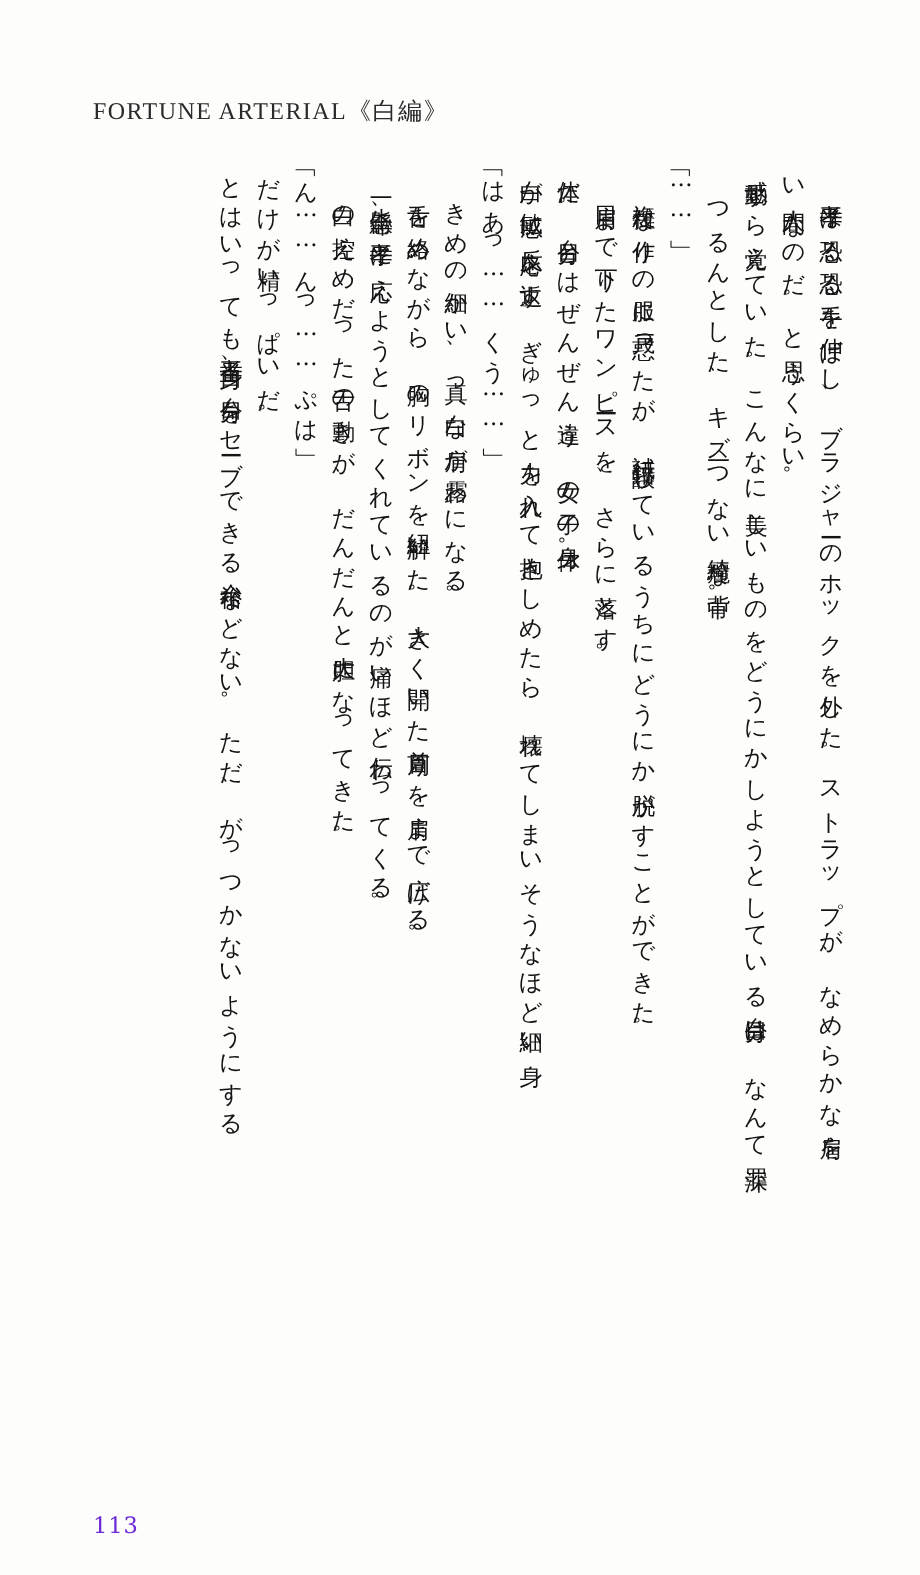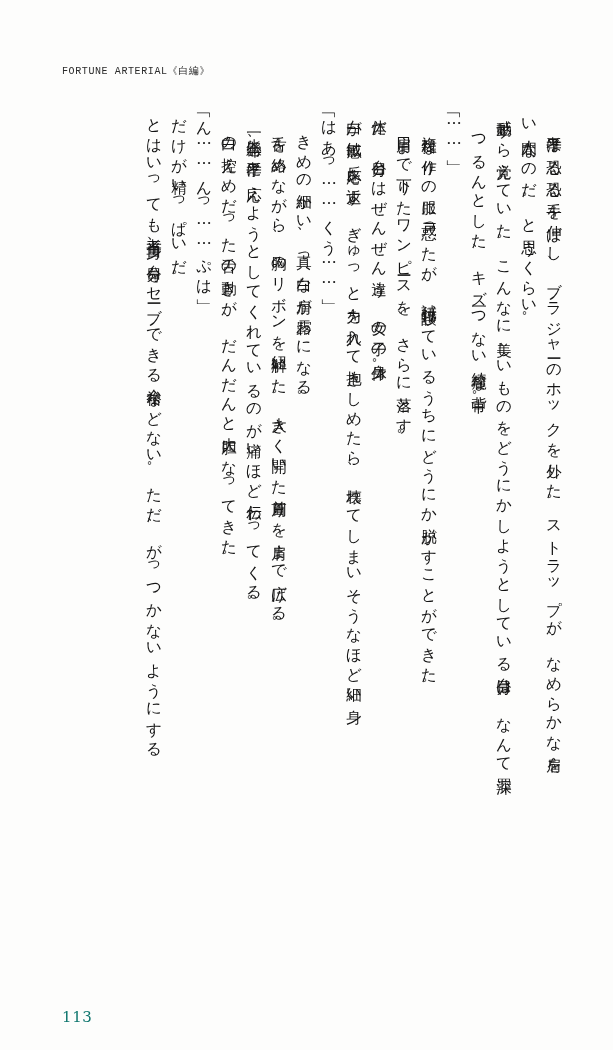--- a/index.html
+++ b/index.html
@@ -15,22 +15,22 @@
     overflow: hidden;
     font-family: "DejaVu Serif", "Liberation Serif", serif;
     color: #1a1a1a;
   }
 
   
   .running-header {
     position: absolute;
     top: 64px;
     left: 62px;
-    font-family: Liberation Mono, monospace;
-    font-size: 10px;
+    font-family: Liberation Serif, serif;
+    font-size: 16px;
     letter-spacing: 0.06em;
     color: #2a2a2a;
     white-space: nowrap;
   }
 
   
   .body-text {
     position: absolute;
     top: 108px;
     right: 52px;
@@ -57,21 +57,21 @@
   }
 
   
   .folio {
     position: absolute;
     left: 62px;
     bottom: 24px;
     font-family: "DejaVu Serif", "Liberation Serif", serif;
     font-size: 15px;
     letter-spacing: 0.04em;
-    color: #0f766e;
+    color: #6d28d9;
   }
 </style>
 </head>
 <body>
 
 <div class="page">
 
   <div class="running-header">FORTUNE ARTERIAL《白編》</div>
 
   <div class="body-text">

